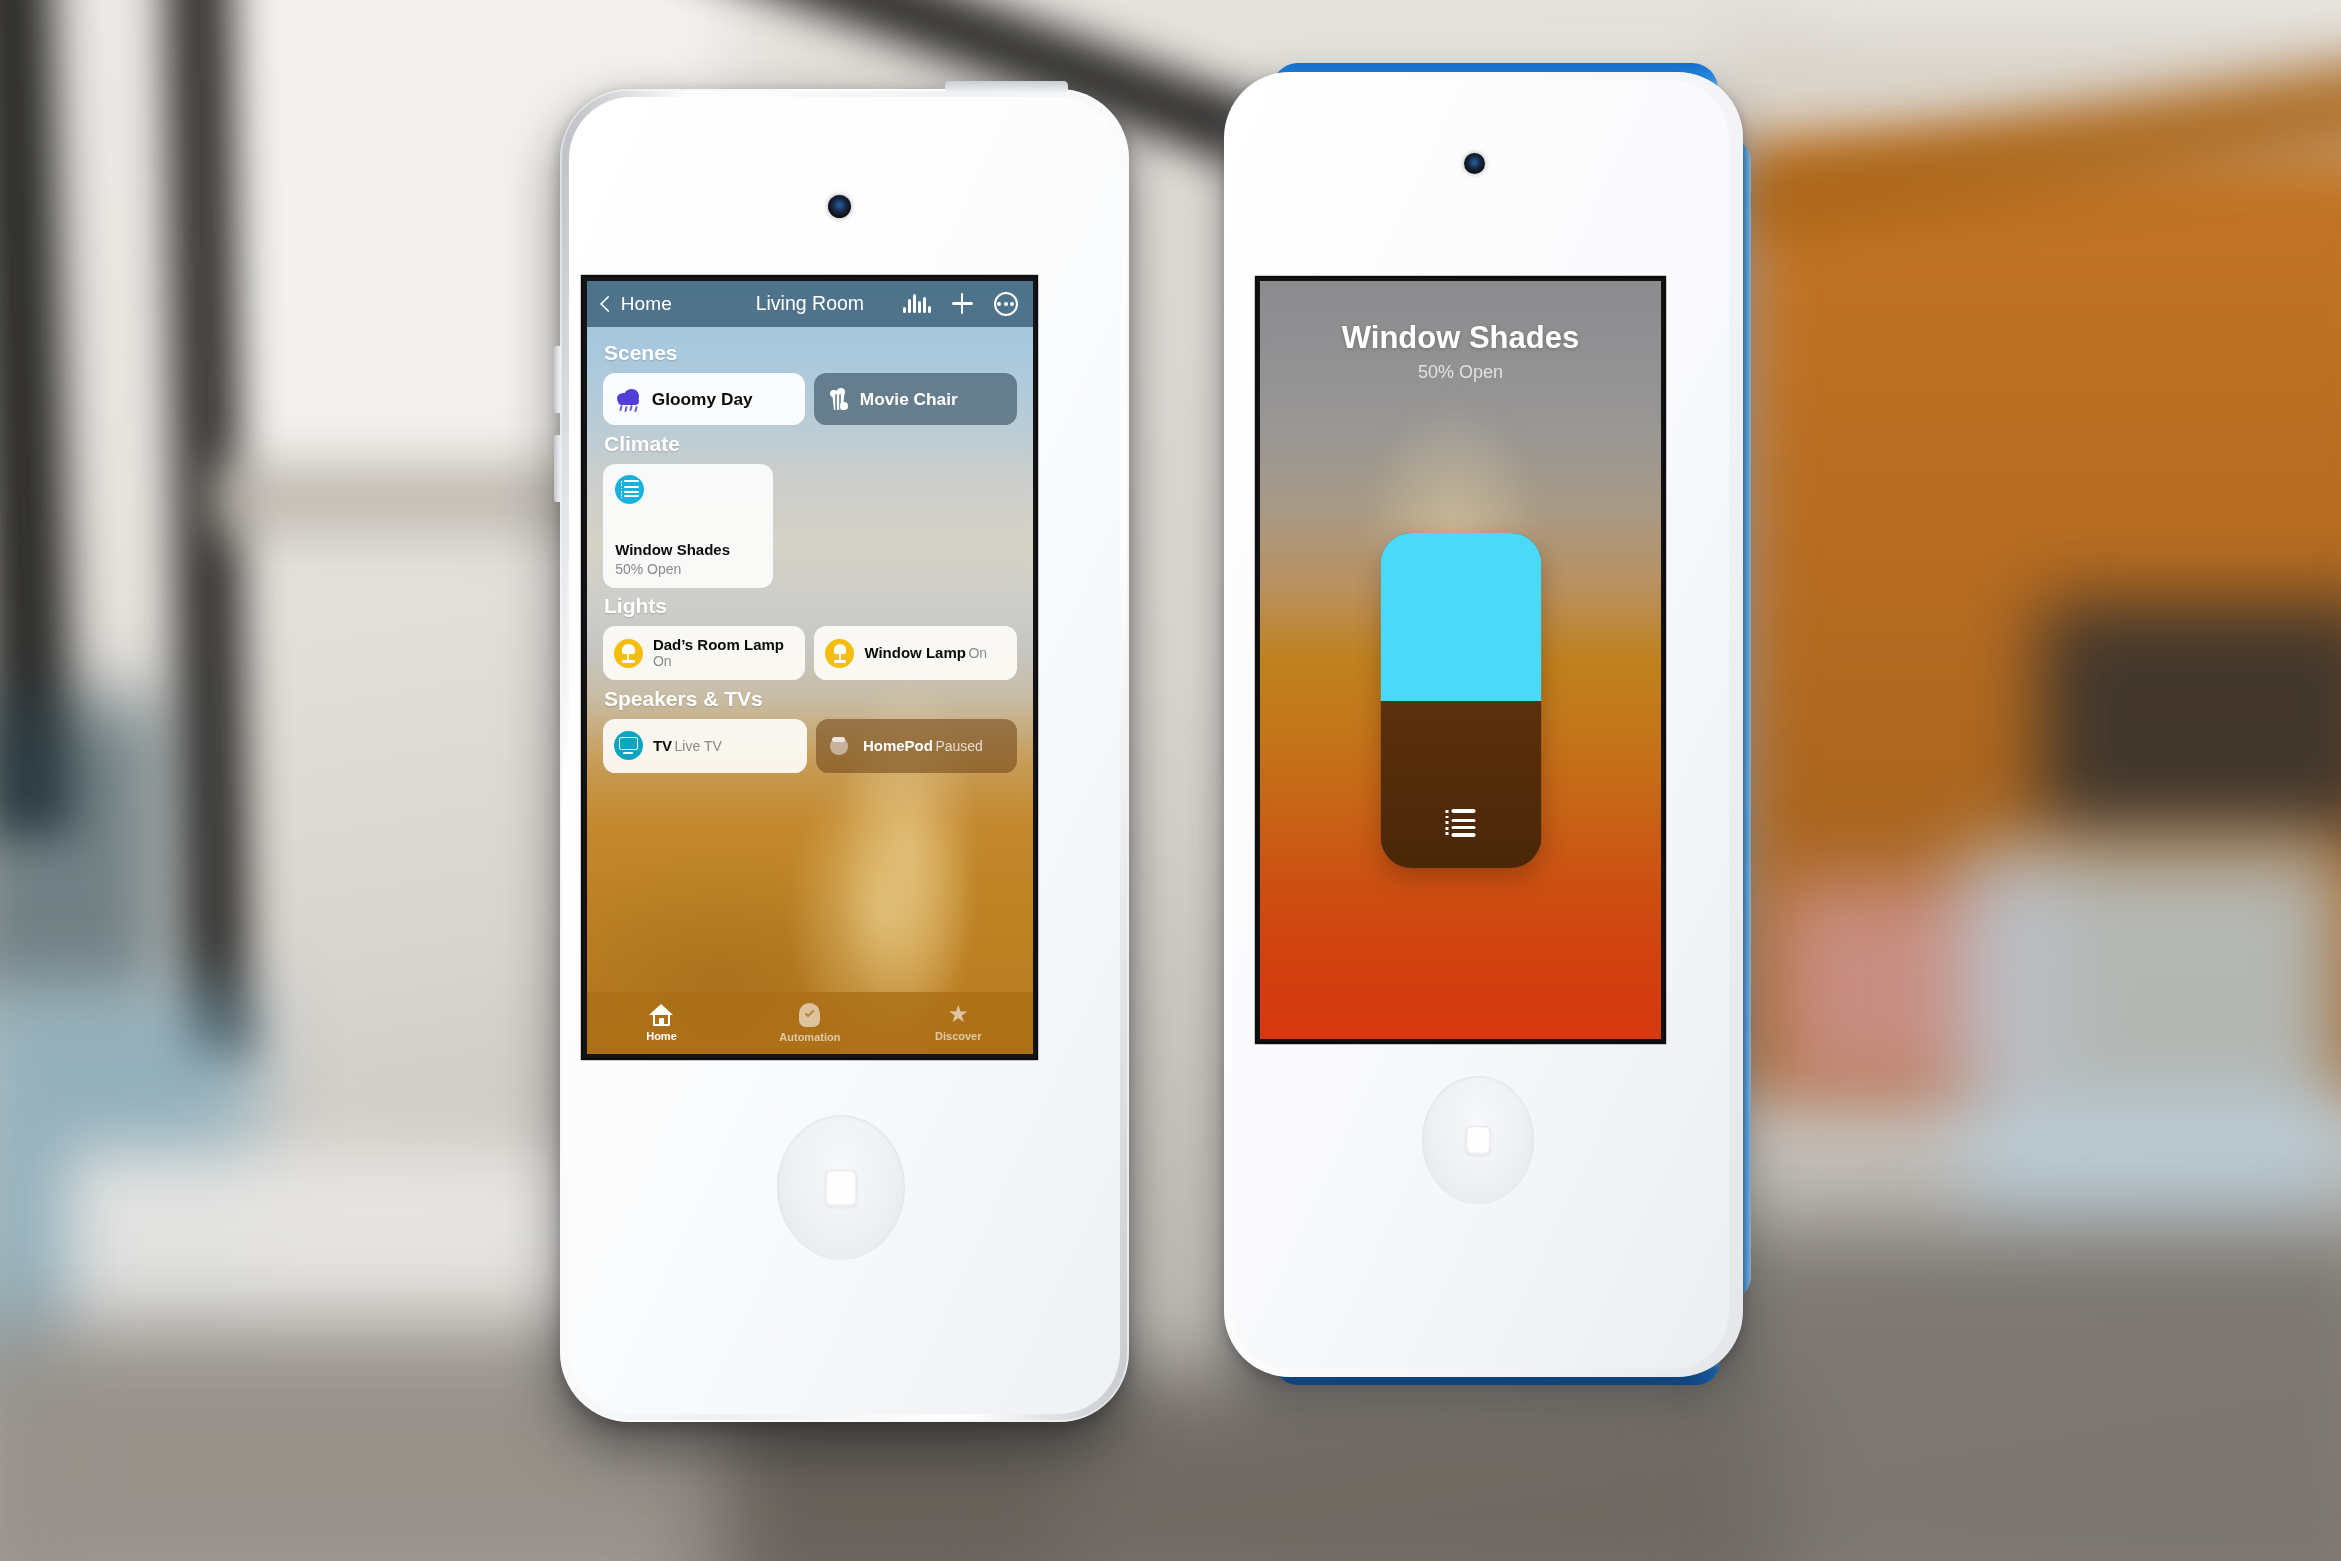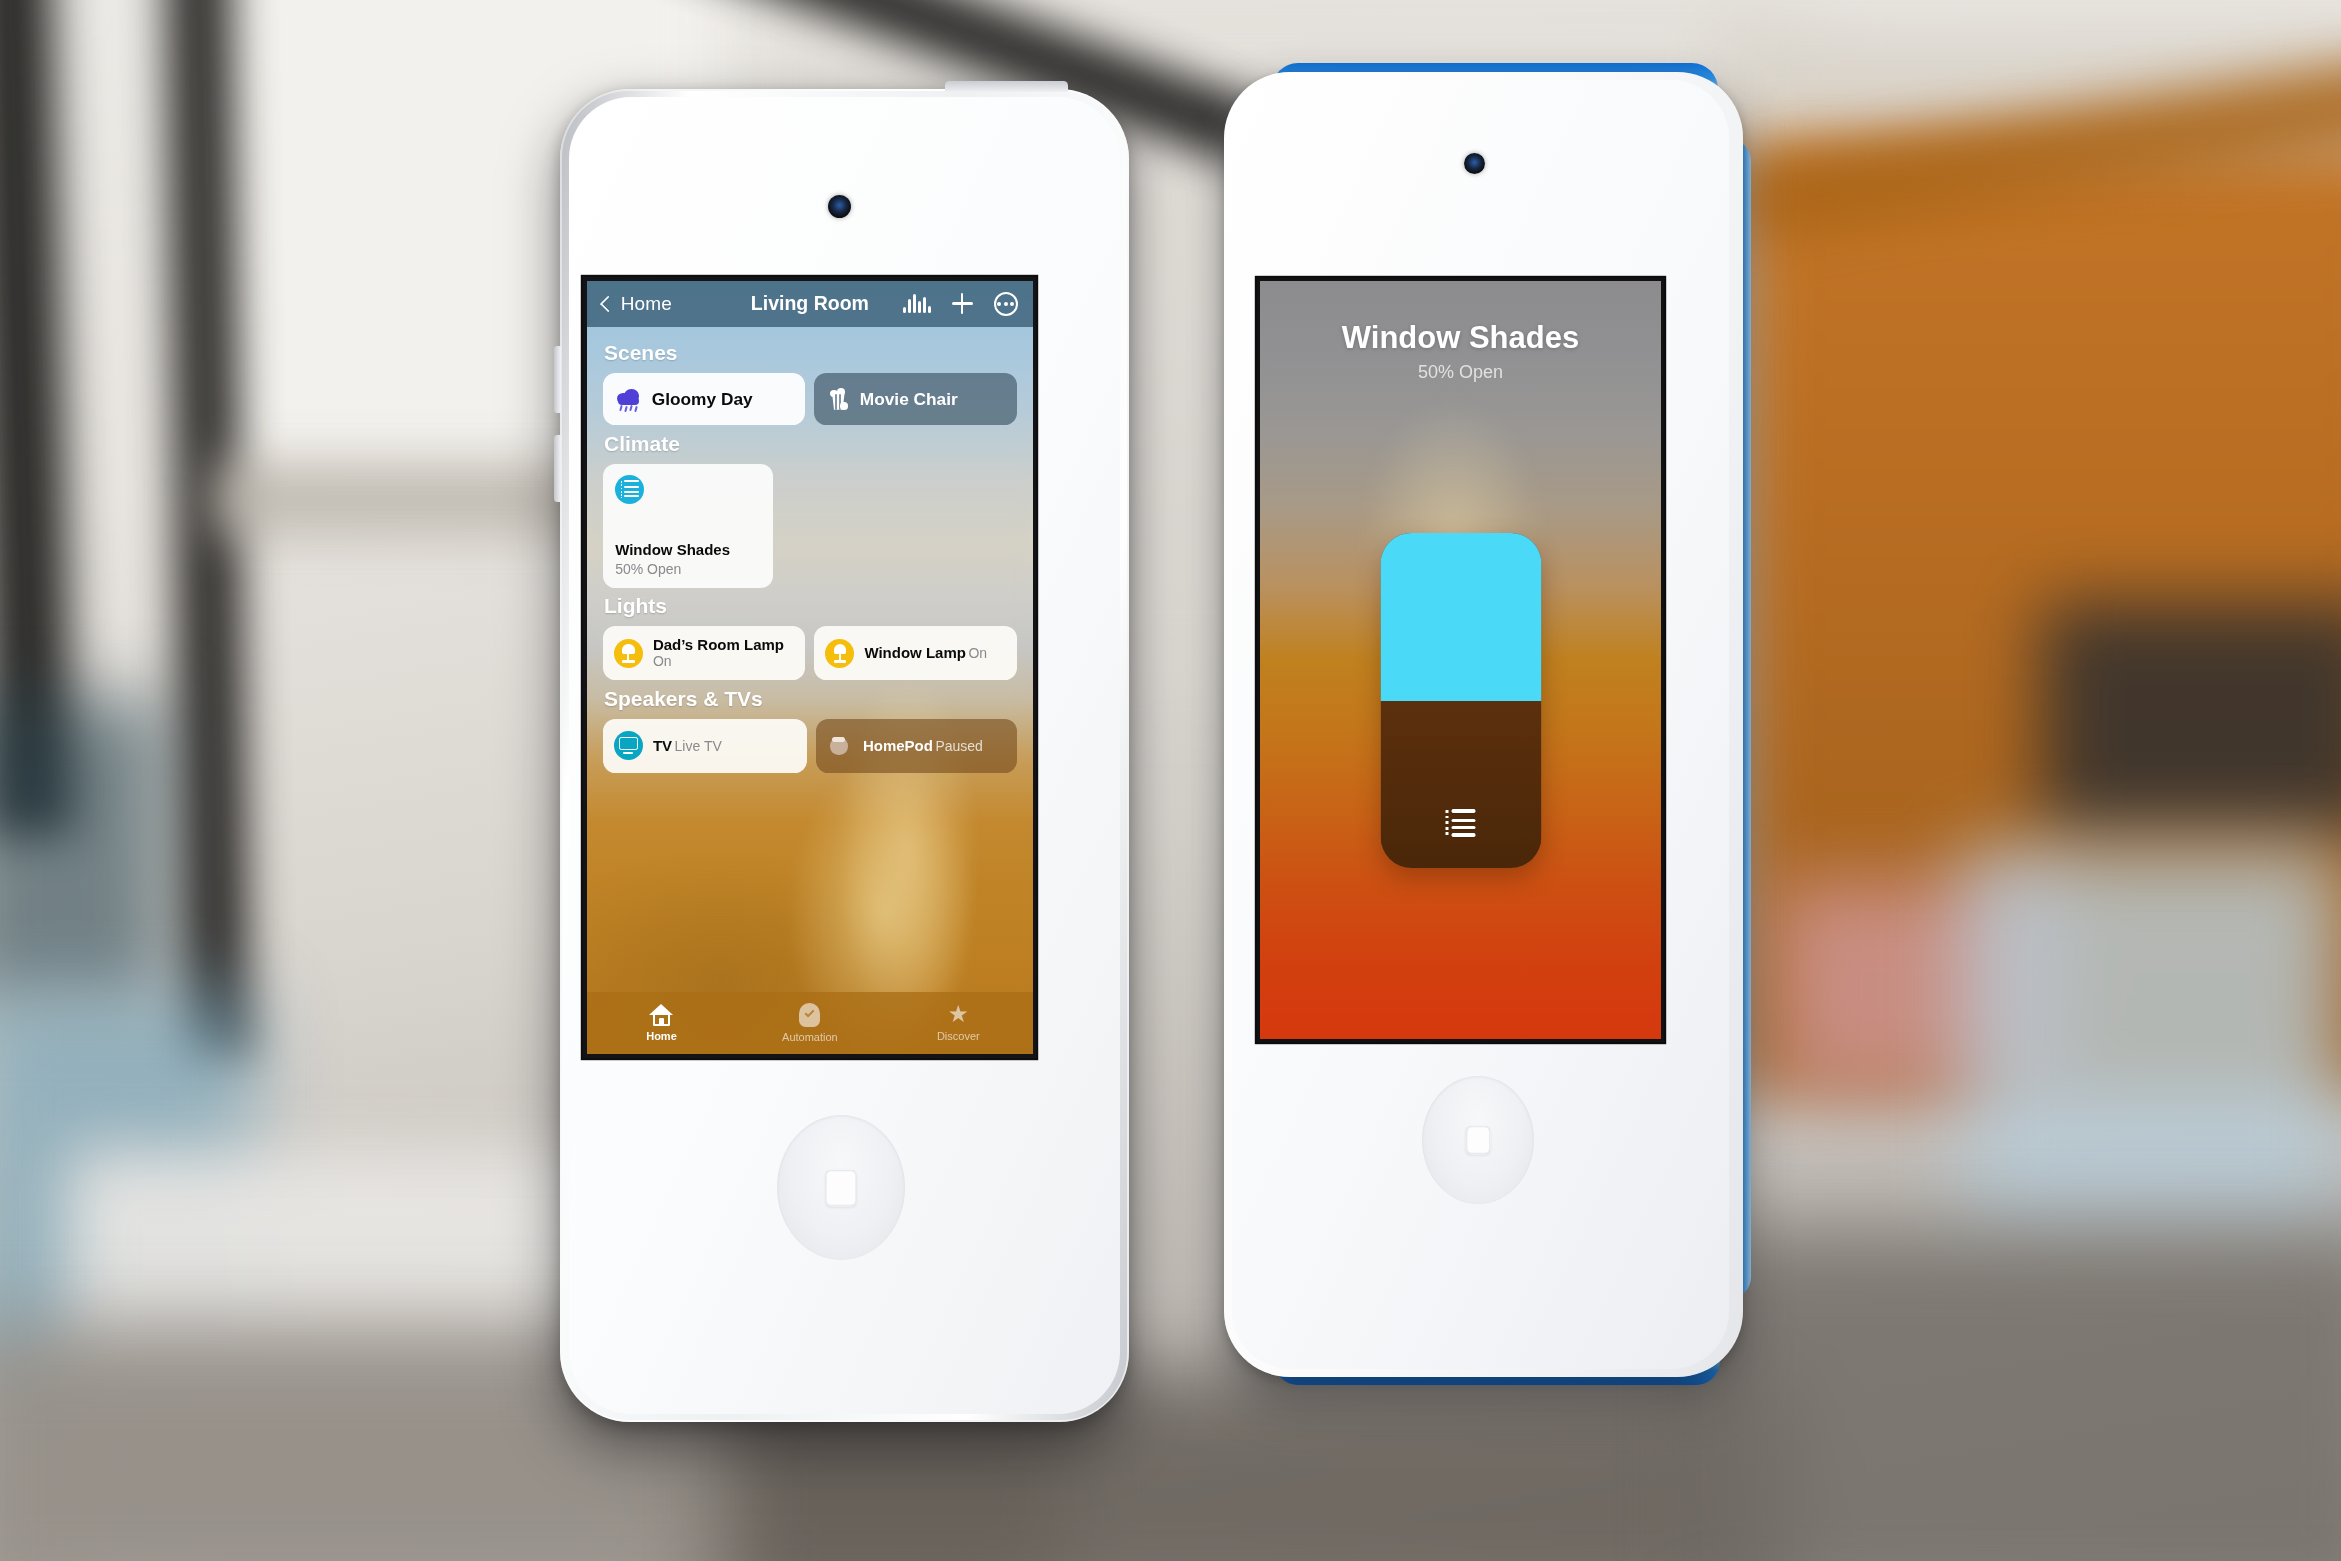--- a/index.html
+++ b/index.html
@@ -171,21 +171,21 @@
     position:relative; z-index:5; height: 46px;
     background: rgba(66,104,128,.88);
     display:flex; align-items:center; padding: 0 14.5px; gap: 0;
     backdrop-filter: blur(10px);
   }
   .nav-back { display:flex; align-items:center; gap: 6.7px; color:#fff; }
   .chev { width: 12.3px; height: 12.3px; border-left: 2.8px solid #fff; border-bottom: 2.8px solid #fff;
           transform: rotate(45deg); border-radius: 1.1px; }
   .nav-back-label { font-size: 19px; letter-spacing:0.1px; }
   .nav-title { position:absolute; left:0; right:0; text-align:center; color:#fff;
-               font-size: 19.5px; font-weight: 700; pointer-events:none; }
+               font-size: 19.5px; font-weight: 400; pointer-events:none; }
   .nav-actions { margin-left:auto; display:flex; align-items:center; gap: 21px; position:relative; z-index:2; }
   .icon-wave { display:flex; align-items:flex-end; gap:2.2px; height:19px; }
   .icon-wave i { width:2.8px; background:#fff; border-radius:1.7px; }
   .icon-wave i:nth-child(1){ height:6.7px; }
   .icon-wave i:nth-child(2){ height:14.5px; }
   .icon-wave i:nth-child(3){ height:19px; }
   .icon-wave i:nth-child(4){ height:12.3px; }
   .icon-wave i:nth-child(5){ height:16.7px; }
   .icon-wave i:nth-child(6){ height:7.8px; }
   .icon-plus { position:relative; width:21px; height:21px; }
@@ -286,21 +286,21 @@
   .glyph-rain .d { position:absolute; width:1.7px; height:6.1px; background:#6a5ce0; border-radius:1.1px; transform: rotate(16deg); }
   .glyph-rain .d1 { left:3.9px;  top:18px; }
   .glyph-rain .d2 { left:9px; top:19px; }
   .glyph-rain .d3 { left:14px; top:18px; }
   .glyph-rain .d4 { left:18.4px; top:19px; }
 
   
   .tabbar { position:absolute; z-index:6; left:0; right:0; bottom:0; height: 62px;
             background: rgba(170,110,22,.78); display:flex; align-items:center; }
   .tabitem { flex:1; display:flex; flex-direction:column; align-items:center; gap:4.5px; }
-  .tabitem .lbl { font-size: 11px; }
+  .tabitem .lbl { font-size: 11px; font-weight: bold; }
   .tabitem.active .lbl { color:#fff; font-weight:700; }
   .tabitem .lbl { color: rgba(255,255,255,.62); }
   .ti-home { position:relative; width:24.5px; height:22px; }
   .ti-home .roof { position:absolute; left:0; top:0; width:0; height:0;
      border-left: 12.3px solid transparent; border-right: 12.3px solid transparent; border-bottom: 11px solid #fff; }
   .ti-home .wall { position:absolute; left:3.9px; top:10px; width:16.7px; height:12.3px;
      border: 2.8px solid #fff; border-top:none; border-radius: 0 0 1.7px 1.7px; }
   .ti-home .door { position:absolute; left:9.5px; top:14.5px; width:5.6px; height:7.8px; background:#fff; border-radius:1.1px 1.1px 0 0; }
   .ti-auto { position:relative; width:21px; height:23.4px; }
   .ti-auto .body2 { position:absolute; inset:0; background: rgba(255,255,255,.58);

